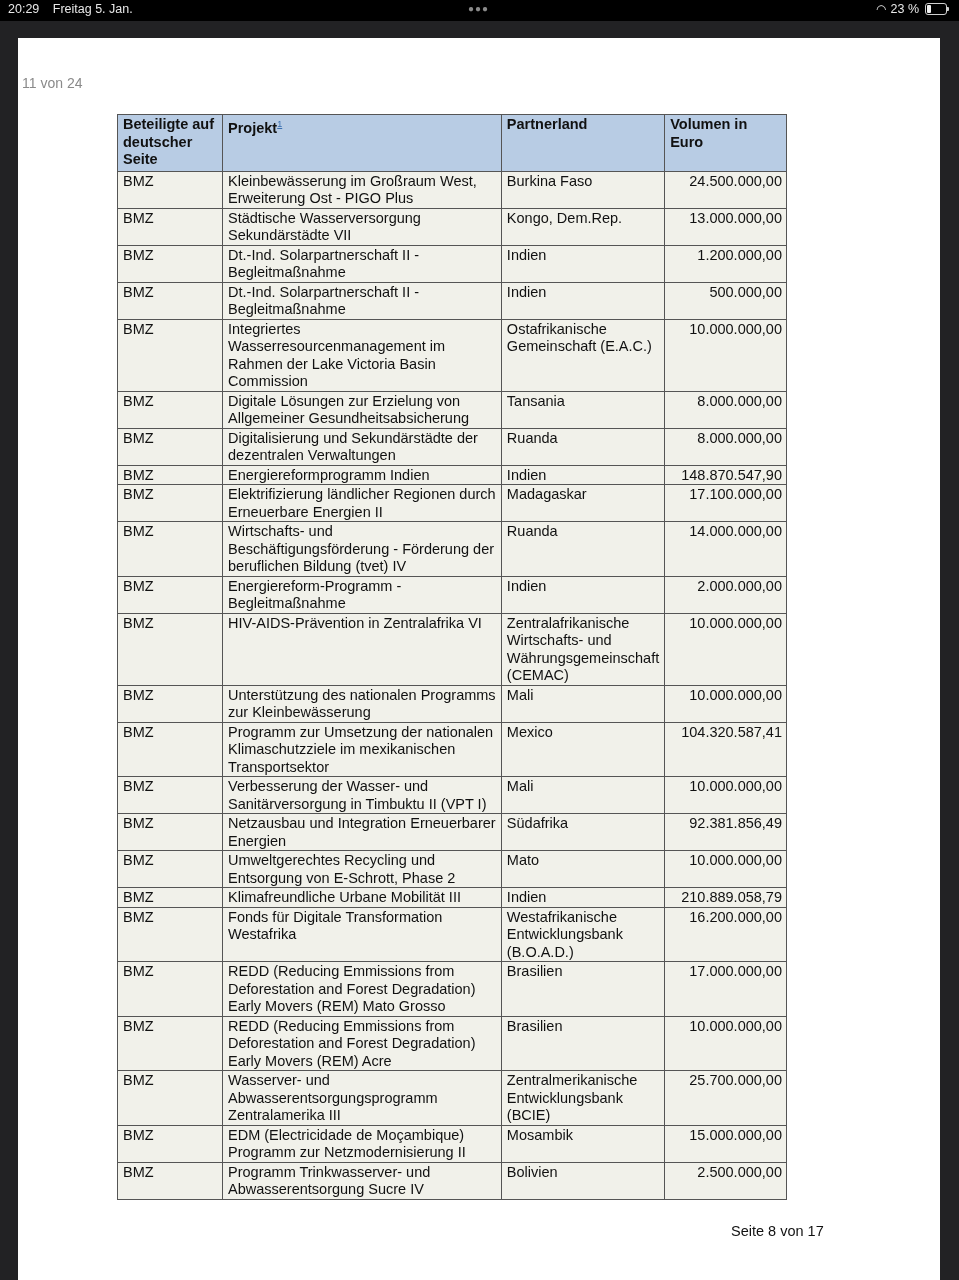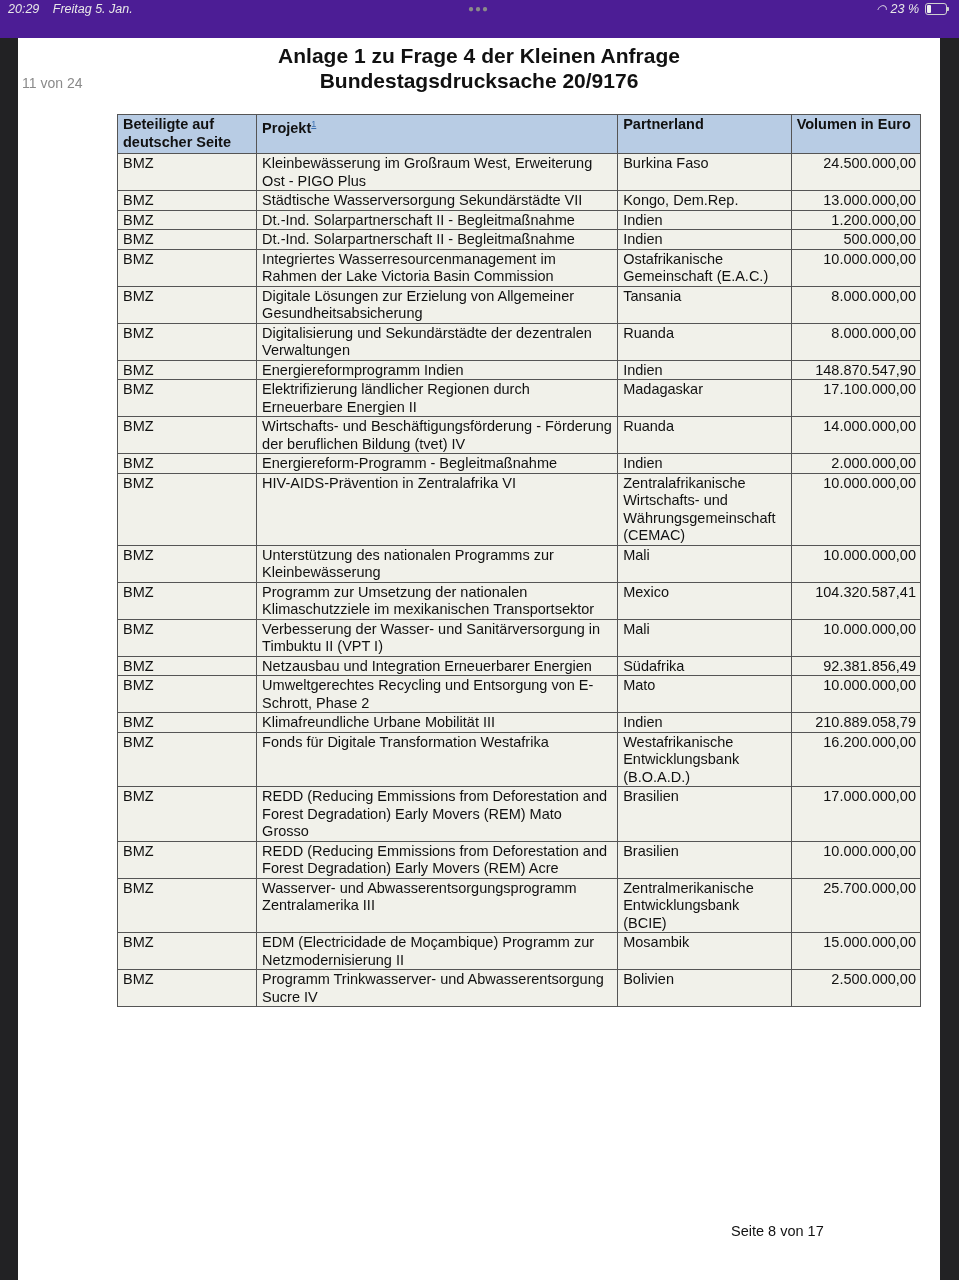--- a/index.html
+++ b/index.html
@@ -3,22 +3,22 @@
 <meta charset="utf-8">
 <style>
   html, body { margin:0; padding:0; }
   body {
     width:959px; height:1280px; overflow:hidden;
     background:#222224;
     font-family:"Liberation Sans", sans-serif;
     position:relative;
   }
   .statusbar {
-    position:absolute; top:0; left:0; width:959px; height:38px;
-    background:#4c1d95; color:#e8e8e8;font-style:italic;
+    position:absolute; top:0; left:0; width:959px; height:21px;
+    background:#000000; color:#e8e8e8;
   }
   .status-left { position:absolute; left:8px; top:2px; font-size:12.5px; }
   .status-left span { margin-right:10px; }
   .dots { position:absolute; left:468px; top:3px; font-size:10px; color:#8a8a8a; letter-spacing:1px; }
   .url { position:absolute; left:0; width:959px; top:17px; text-align:center; font-size:14px; color:#f0f0f0;margin-top:36px; }
   .lock { display:inline-block; width:8px; height:7px; background:#e8e8e8; border-radius:1px; margin-right:5px; position:relative; top:0px; }
   .lock:before { content:""; position:absolute; left:1px; top:-5px; width:4px; height:5px; border:1px solid #e8e8e8; border-bottom:none; border-radius:3px 3px 0 0; }
   .status-right { position:absolute; right:12px; top:2px; font-size:12.5px; display:flex; align-items:center; gap:4px; }
   .wifi { font-size:12px; }
   .battery { width:20px; height:10px; border:1px solid #d0d0d0; border-radius:3px; position:relative; margin-left:2px; }
@@ -28,21 +28,21 @@
   .page {
     position:absolute; left:18px; top:38px; width:922px; height:1242px;
     background:#ffffff;
   }
   .page-counter { position:absolute; left:4px; top:37px; font-size:14px; color:#8a8a8a; }
   .title {
     position:absolute; left:0; width:922px; top:5px; text-align:center;
     font-weight:bold; font-size:21px; line-height:25px; color:#111;
   }
   table {
-    position:absolute; left:99px; top:76px; width:804px;
+    position:absolute; left:99px; top:76px; width:670px;
     border-collapse:collapse; font-size:14.5px; line-height:17.5px; color:#111;
   }
   th, td { border:1px solid #555; vertical-align:top; padding:1px 5px 0 5px; text-align:left; }
   th { background:#b8cce4; font-weight:bold; padding-bottom:2px; }
   td { background:#f1f1ea; }
   td.num { text-align:right; padding-right:4px;padding-left:16px; }
   sup { font-size:9px; color:#3a6fb0; text-decoration:underline; font-weight:normal; }
   .footer { position:absolute; left:713px; top:1160px; font-size:14.5px; color:#111;margin-top:25px; }
 </style>
 </head>
@@ -61,24 +61,20 @@
     <span class="wifi">◠</span>
     <span>23 %</span>
     <span class="battery">
         <span class="lvl"></span>
       </span>
   </div>
 </div>
 
 <div class="page">
   <div class="page-counter">11 von 24</div>
-  <div class="title">
-    <div>Anlage 1 zu Frage 4 der Kleinen Anfrage</div>
-    <div>Bundestagsdrucksache 20/9176</div>
-  </div>
 
   <table>
     <colgroup>
       <col style="width:131px">
         <col style="width:340px">
         <col style="width:132px">
         <col style="width:121px">
     </colgroup>
     <thead>
       <tr>

